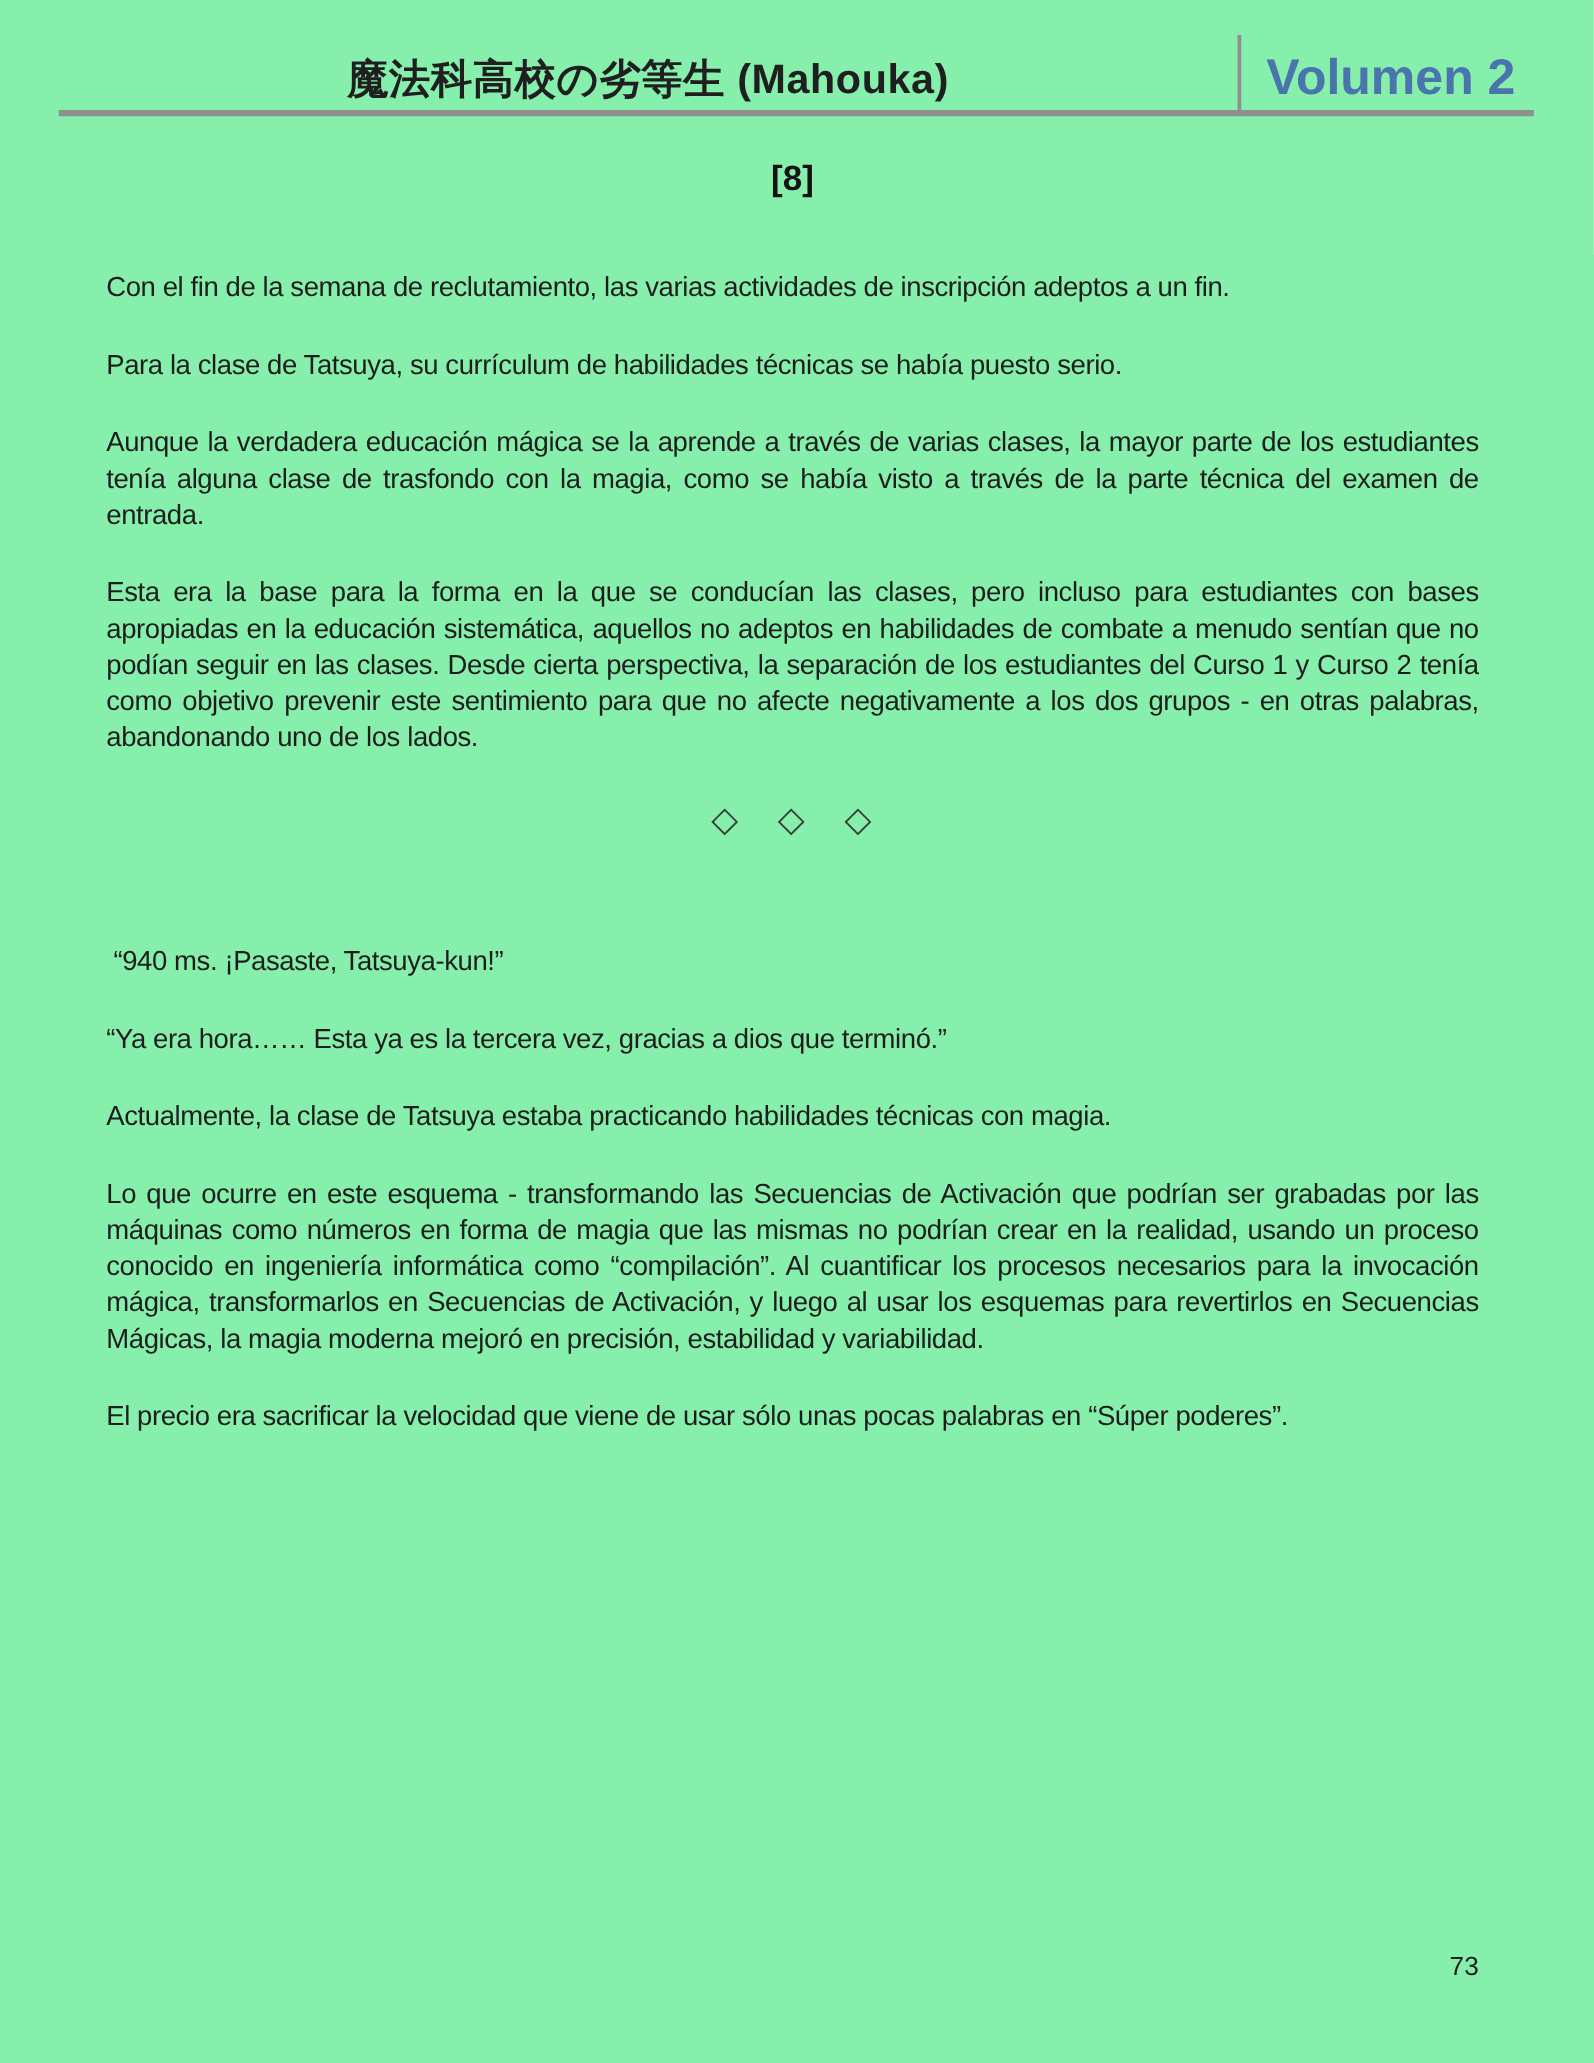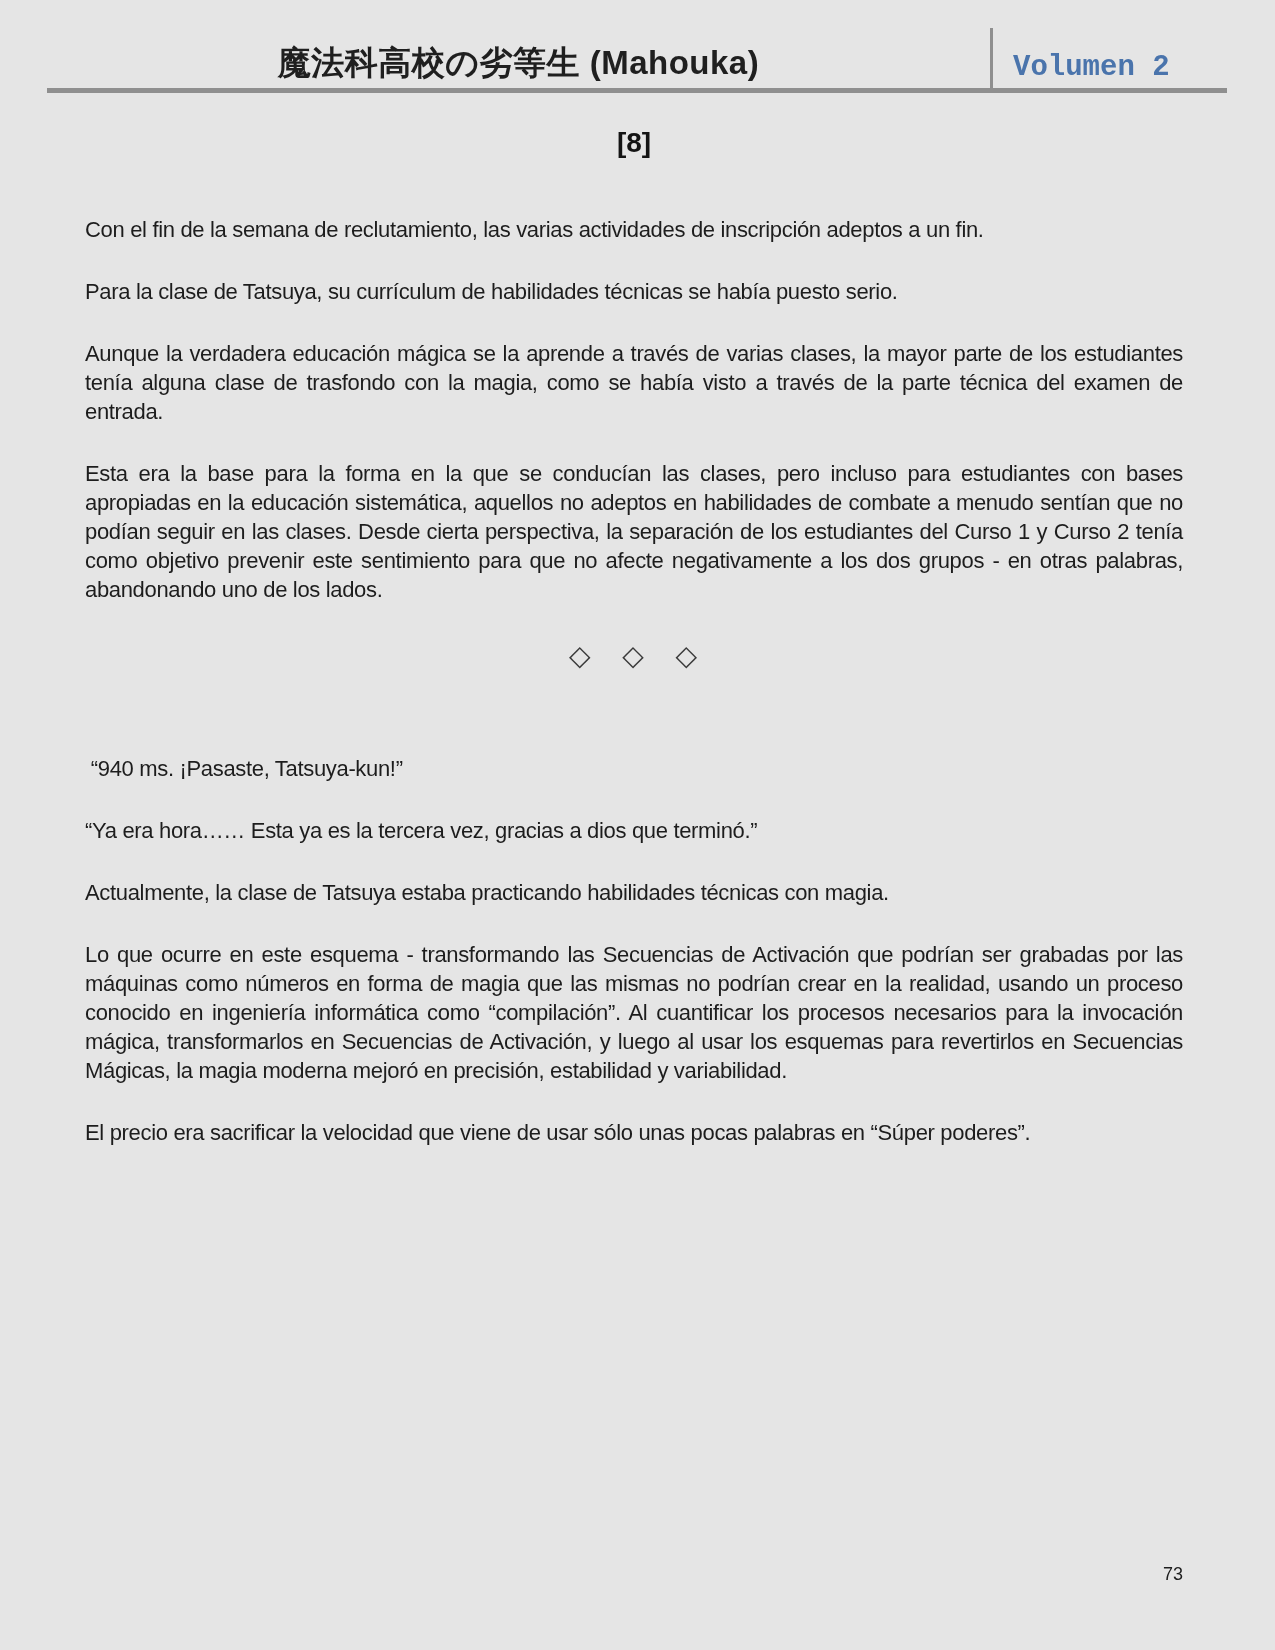--- a/index.html
+++ b/index.html
@@ -11,21 +11,21 @@
     width: 1275px;
     height: 1650px;
     position: relative;
     font-family: "Liberation Sans", sans-serif;
     color: #1d1d1d;
     overflow: hidden;
   }
   .page {
     position: absolute;
     inset: 0;
-    background: #e5e5e5;
+    background: #86efac;
   }
 
   
   .page-header {
     position: absolute;
     top: 0;
     left: 47px;
     right: 48px;
     height: 88px;
     border-bottom: 5px solid #8f8f8f;
@@ -53,23 +53,23 @@
     background: #8f8f8f;
     align-self: flex-end;
   }
   .header-right {
     width: 214px;
     display: flex;
     align-items: flex-end;
     padding: 0 0 6px 20px;
   }
   .header-volume {
-    font-family: Liberation Mono, monospace;
+    font-family: Liberation Sans, sans-serif;
     font-weight: bold;
-    font-size: 29px;
+    font-size: 40px;
     line-height: 1;
     white-space: nowrap;
     text-align: right;
   }
 
   
   .content {
     position: absolute;
     top: 125px;
     left: 85px;
@@ -103,21 +103,21 @@
     color: #3a3a3a;
     word-spacing: 20px;
     letter-spacing: 2px;
   }
 
   
   .page-number {
     position: absolute;
     top: 1560px;
     right: 92px;
-    font-size: 18px;
+    font-size: 21px;
     line-height: 28px;
     color: #1d1d1d;
   }
 </style>
 </head>
 <body>
 
 <div class="page">
 
   <div class="page-header">

